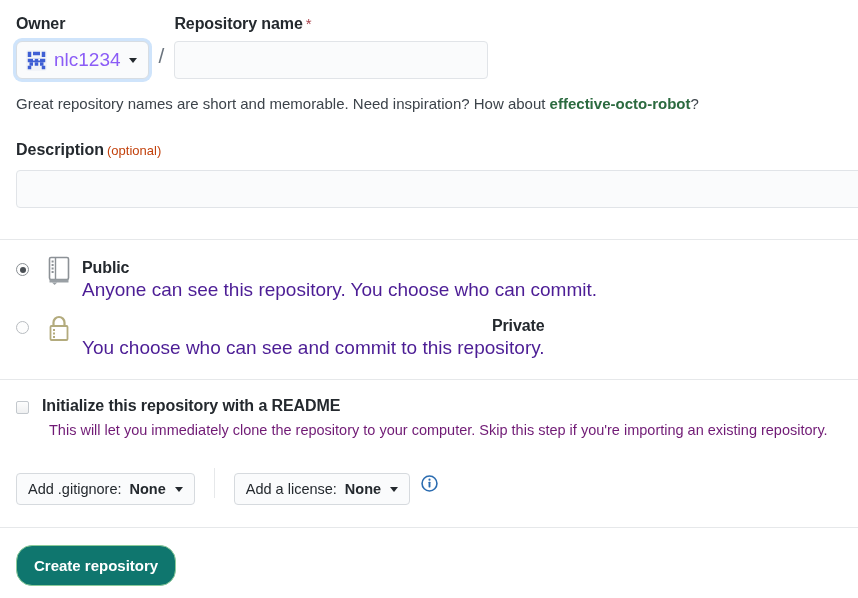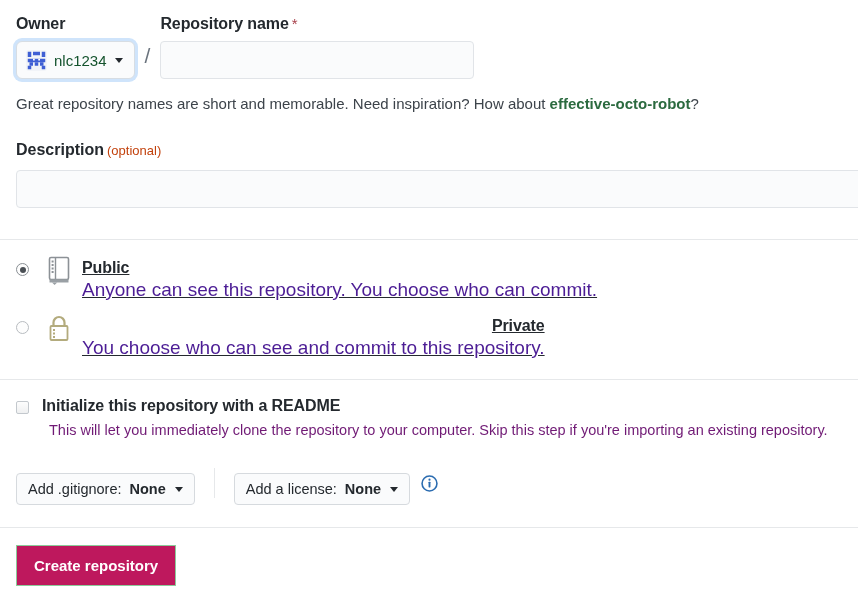--- a/index.html
+++ b/index.html
@@ -60,21 +60,21 @@
     font-size: 15px;
     color: #24292e;
   }
   .avatar {
     width: 21px;
     height: 21px;
     border-radius: 3px;
     flex: 0 0 auto;
     display: block;
   }
-  .owner-name { font-size: 15px; color: #14532d; }
+  .owner-name { font-size: 19px; color: #8b5cf6; }
   .caret {
     width: 0; height: 0;
     border-left: 4.5px solid transparent;
     border-right: 4.5px solid transparent;
     border-top: 5px solid #24292e;
     margin-left: 1px;
   }
 
   .slash {
     font-size: 21px;
@@ -171,21 +171,21 @@
     border-radius: 50%;
     background: #4a4f54;
   }
 
   .vis-icon {
     width: 26px;
     height: 30px;
     margin: 0 10px 0 17px;
     flex: 0 0 auto;
   }
-  .vis-text-wrap { padding-top: 1px; text-decoration: underline; }
+  .vis-text-wrap { padding-top: 1px; }
   .vis-title {
     font-size: 16px;
     font-weight: bold;
     line-height: 21px;
     color: #24292e;
     letter-spacing: -0.1px;
   }
   .vis-desc {
     font-size: 19px;
     color: #4c1d95;
@@ -253,23 +253,23 @@
   .info-icon {
     width: 17px; height: 17px;
     margin-left: 11px;
     cursor: pointer;
     flex: 0 0 auto;
   }
 
   
   .submit-wrap { padding-top: 17px; }
   .create-btn {
-    background: #be185d;
+    background: #0f766e;
     border: 1px solid #8ccb9a;
-    border-radius: 0;
+    border-radius: 16px;
     color: #ffffff;
     font-size: 15px;
     font-weight: bold;
     font-family: "Liberation Sans", sans-serif;
     padding: 11px 17px;
     line-height: 17px;
     cursor: default;
   }
 </style>
 </head>

